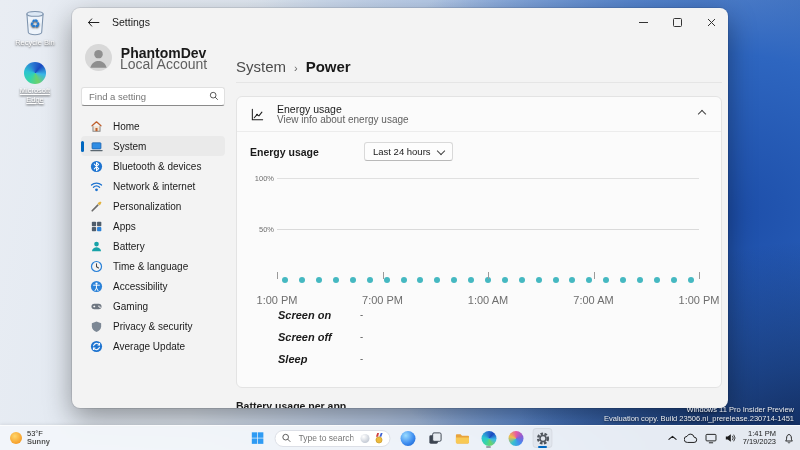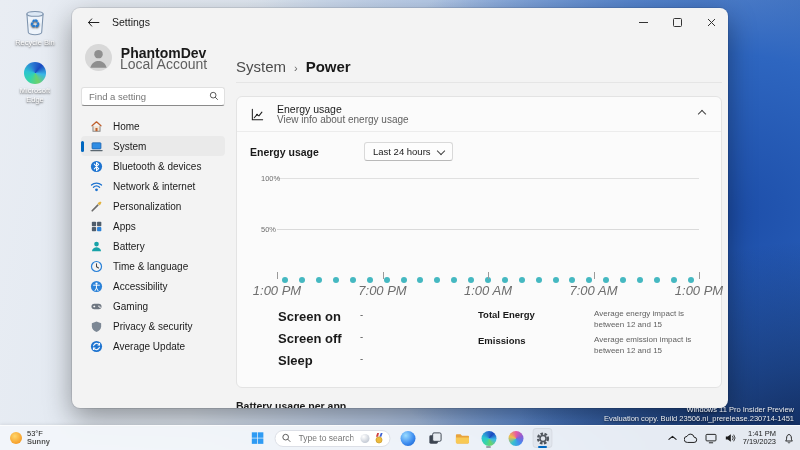--- a/index.html
+++ b/index.html
@@ -10,21 +10,21 @@
       radial-gradient(70% 95% at 90% 48%, #1c4da8 0%, #2e66c0 38%, rgba(46,102,192,0) 72%),
       radial-gradient(60% 80% at 70% 20%, rgba(173,198,232,.8) 0%, rgba(173,198,232,0) 70%),
       linear-gradient(100deg,#e9edf3 0%,#dfe7f1 30%,#b6c9e6 52%,#6f97d2 72%,#3d6bb4 100%);
   }
   svg{display:block;}
   
   .desktop-icon{position:absolute;width:58px;display:flex;flex-direction:column;align-items:center;gap:2px;
     color:#fff;font-size:7.5px;text-align:center;text-shadow:0 1px 2px rgba(0,0,0,.75);cursor:default;}
   .desktop-icon .lbl{width:48px;line-height:9px;}
   #icon-recycle{left:6px;top:8px;}
-  #icon-edge-desktop{left:6px;top:62px;}
+  #icon-edge-desktop{left:6px;top:62px;text-decoration:underline;}
   .orb{display:block;border-radius:50%;}
   .edge-orb{background:conic-gradient(from 220deg,#35d5a9,#2bc3d2,#2b7cd3,#1a49c0,#3bb8e8,#6cd26b,#35d5a9);}
   .copilot-orb{background:radial-gradient(circle at 35% 30%,#9adcff,#3f8ef0 55%,#1156c6);}
   .photos-orb{background:conic-gradient(#e85aa0,#8a5fd6,#3f8ef0,#35c1cf,#f0c04a,#e85aa0);}
   .gray-orb{background:radial-gradient(circle at 35% 30%,#fff,#c7cdd7 70%);}
   .watermark{position:absolute;right:6px;top:405px;z-index:3;text-align:right;color:rgba(255,255,255,.9);
     font-size:7.5px;line-height:9px;text-shadow:0 1px 2px rgba(0,0,0,.6);pointer-events:none;}
   
   .window{position:absolute;left:72px;top:8px;width:656px;height:400px;background:#f3f3f3;border-radius:8px;
     box-shadow:0 10px 28px rgba(0,0,0,.38),0 0 0 1px rgba(0,0,0,.09);overflow:hidden;display:flex;flex-direction:column;z-index:2;}
@@ -73,28 +73,28 @@
   .card-body{padding:10px 13px 12px 13px;}
   .range-row{display:flex;align-items:center;}
   .range-label{font-size:10.5px;font-weight:bold;color:#1a1a1a;width:114px;flex:none;}
   .dropdown{display:inline-flex;align-items:center;gap:7px;height:17px;padding:0 8px;background:#fdfdfd;
     border:1px solid #d9d9d9;border-bottom-color:#b9b9b9;border-radius:3px;font-size:9.5px;color:#1b1b1b;}
   
   .chart{position:relative;height:130px;margin-top:8px;}
   .plot{position:absolute;left:27px;right:9px;top:0;bottom:0;}
   .gridline{position:absolute;left:0;right:0;height:1px;background:#e0e0e0;}
   .gl-100{top:9px;} .gl-50{top:60px;background:#dadada;}
-  .ylabel{position:absolute;left:-27px;width:24px;text-align:left;font-size:7.5px;color:#6e6e6e;transform:translateY(-4px);margin-left:11px;}
+  .ylabel{position:absolute;left:-27px;width:24px;text-align:right;font-size:7.5px;color:#6e6e6e;transform:translateY(-4px);}
   .xtick{position:absolute;top:103px;width:1px;height:7px;background:#9a9a9a;}
-  .xlabel{position:absolute;top:114px;font-size:13px;color:#6e6e6e;white-space:nowrap;transform:translateX(-50%);font-style:italic;}
+  .xlabel{position:absolute;top:125px;font-size:11px;color:#6e6e6e;white-space:nowrap;transform:translateX(-50%);}
   .dot{position:absolute;width:6px;height:6px;border-radius:50%;transform:translateX(-50%);}
   
   .stats{display:grid;grid-template-columns:200px 1fr;margin:10px 0 0 28px;}
   .stat-row{display:grid;grid-template-columns:82px auto;align-items:start;height:22px;}
-  .stat-row .s-label{font-size:13px;font-weight:bold;color:#1a1a1a;}
+  .stat-row .s-label{font-size:11px;font-weight:bold;color:#1a1a1a;font-style:italic;}
   .stat-row .s-value{font-size:9.5px;color:#3a3a3a;}
   .stat-row-r{display:grid;grid-template-columns:116px 1fr;align-items:start;margin-bottom:5px;}
   .stat-row-r .s-label{font-size:9.5px;font-weight:bold;color:#1a1a1a;}
   .stat-row-r .s-value{font-size:8px;color:#5f5f5f;line-height:10.5px;}
   
   .battery{margin-top:12px;width:486px;box-sizing:border-box;}
   .battery-title{font-size:10.5px;font-weight:bold;color:#1a1a1a;}
   
   .taskbar{position:absolute;left:0;right:0;bottom:0;height:24px;z-index:5;background:rgba(242,245,250,.94);
     border-top:1px solid rgba(255,255,255,.65);box-shadow:0 -1px 3px rgba(0,0,0,.08);backdrop-filter:blur(6px);}
@@ -395,30 +395,20 @@
                     </div>
                     <div class="stat-row">
                       <span class="s-label">Screen off</span>
                       <span class="s-value">-</span>
                     </div>
                     <div class="stat-row">
                       <span class="s-label">Sleep</span>
                       <span class="s-value">-</span>
                     </div>
                   </div>
-                <div>
-                    <div class="stat-row-r">
-                      <span class="s-label">Total Energy</span>
-                      <span class="s-value">Average energy impact is between 12 and 15</span>
-                    </div>
-                    <div class="stat-row-r">
-                      <span class="s-label">Emissions</span>
-                      <span class="s-value">Average emission impact is between 12 and 15</span>
-                    </div>
-                  </div>
               </div>
             </div>
           </div>
 
           <div class="battery">
             <div class="battery-title">Battery usage per app</div>
 
           </div>
         </div>
       </div>

